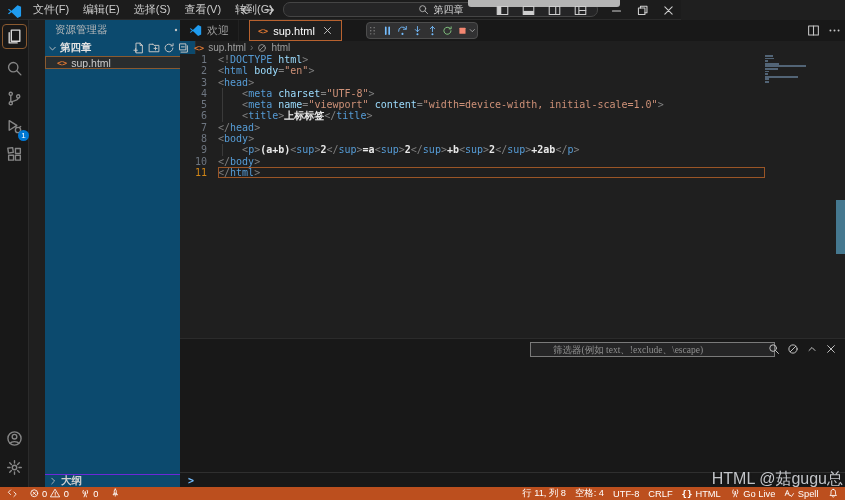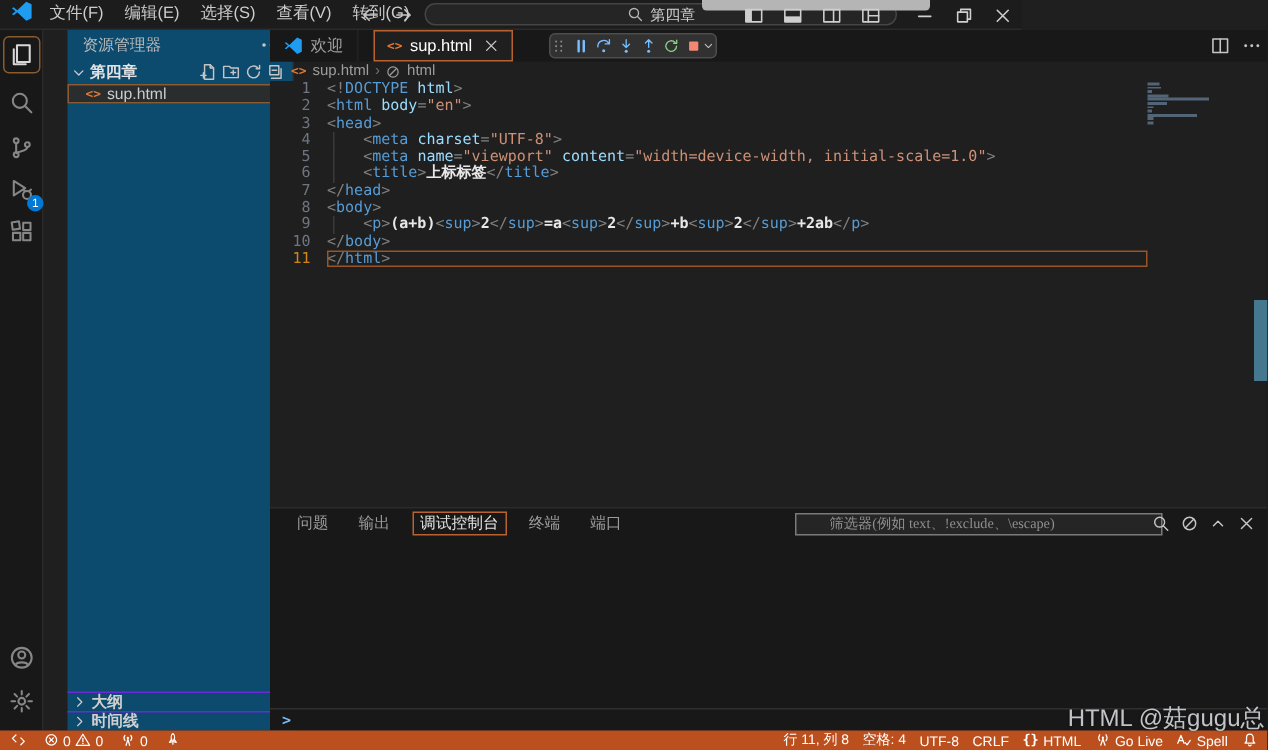--- a/index.html
+++ b/index.html
@@ -8,21 +8,21 @@
   #app { position:relative; width:845px; height:500px; background:#1f1f1f; color:#ccc; }
 
   .ic { display:inline-flex; align-items:center; justify-content:center; }
   .ic svg { width:100%; height:100%; display:block; }
   .ic svg * { fill:none; stroke:currentColor; stroke-width:1.3; stroke-linecap:round; stroke-linejoin:round; }
   .ic svg .f { fill:currentColor; stroke:none; }
   .ic svg .w2 { stroke-width:2.4; }
 
   
   #titlebar { position:absolute; left:0; top:0; width:681px; height:20px; background:#1c1c1c;
-              border-bottom:1px solid #2b2b2b; display:flex; align-items:flex-start; z-index:5; }
+              border-bottom:1px solid #2b2b2b; display:flex; align-items:flex-end; z-index:5; }
   #logo { width:15px; height:15px; margin:0 4px 0 7px; color:#1f9cf0; }
   .menu-item { font-size:11px; color:#cccccc; padding:0 7px; line-height:19px; cursor:default; }
   #nav-arrows { position:absolute; left:240px; top:0; height:20px; display:flex; align-items:center; gap:8px; color:#c5c5c5; }
   #nav-arrows .ic { width:14px; height:14px; }
   #cmd-center { position:absolute; left:283px; top:2px; width:315px; height:15px; background:#252526;
                 border:1px solid #454545; border-radius:7px; display:flex; align-items:center; justify-content:center;
                 gap:5px; color:#d0d0d0; font-size:10px; }
   #cmd-center .ic { width:11px; height:11px; color:#b5b5b5; }
   #cmd-artifact { position:absolute; left:468px; top:0; width:152px; height:7px; background:#b5b5b5; border-radius:0 0 3px 3px; }
   #win-controls { position:absolute; right:0; top:0; height:20px; display:flex; align-items:center; }
@@ -343,28 +343,20 @@
       </div>
     <div id="sb-bottom">
         <div class="sb-section">
           <span class="ic">
             <svg viewBox="0 0 16 16">
               <path d="M6 3.5L10.5 8 6 12.5"></path>
             </svg>
           </span>
           <span>大纲</span>
         </div>
-        <div class="sb-section">
-          <span class="ic">
-            <svg viewBox="0 0 16 16">
-              <path d="M6 3.5L10.5 8 6 12.5"></path>
-            </svg>
-          </span>
-          <span>时间线</span>
-        </div>
       </div>
   </div>
 
   <div id="editor-region">
     <div id="tabbar">
         <div class="tab">
           <span class="ic logo">
             <svg viewBox="0 0 16 16">
               <path class="f" d="M11.2 1.2L4.8 7.3 2.2 5.2 1 5.8 3.6 8 1 10.2l1.2.6 2.6-2.1 6.4 6.1 3.8-1.8V3z"></path>
             </svg>
@@ -518,27 +510,20 @@
         <div class="mm-row" style="width: 12.65px;"></div>
         <div class="mm-row" style="width: 3.85px;"></div>
         <div class="mm-row" style="width: 3.3px;"></div>
         <div class="mm-row" style="width: 33px;"></div>
         <div class="mm-row" style="width: 3.85px;"></div>
         <div class="mm-row" style="width: 3.85px;"></div>
       </div>
     <div id="scroll-decoration"></div>
 
     <div id="panel">
-      <div id="panel-tabs">
-          <div class="panel-tab">问题</div>
-          <div class="panel-tab">输出</div>
-          <div class="panel-tab active">调试控制台</div>
-          <div class="panel-tab">终端</div>
-          <div class="panel-tab">端口</div>
-        </div>
       <input id="panel-filter" placeholder="筛选器(例如 text、!exclude、\escape)" style="">
       <div id="panel-actions">
         <span class="ic">
             <svg viewBox="0 0 16 16">
               <circle cx="6.8" cy="6.8" r="4.4"></circle>
               <path d="M10.2 10.2L14 14"></path>
             </svg>
           </span>
         <span class="ic">
             <svg viewBox="0 0 16 16">

